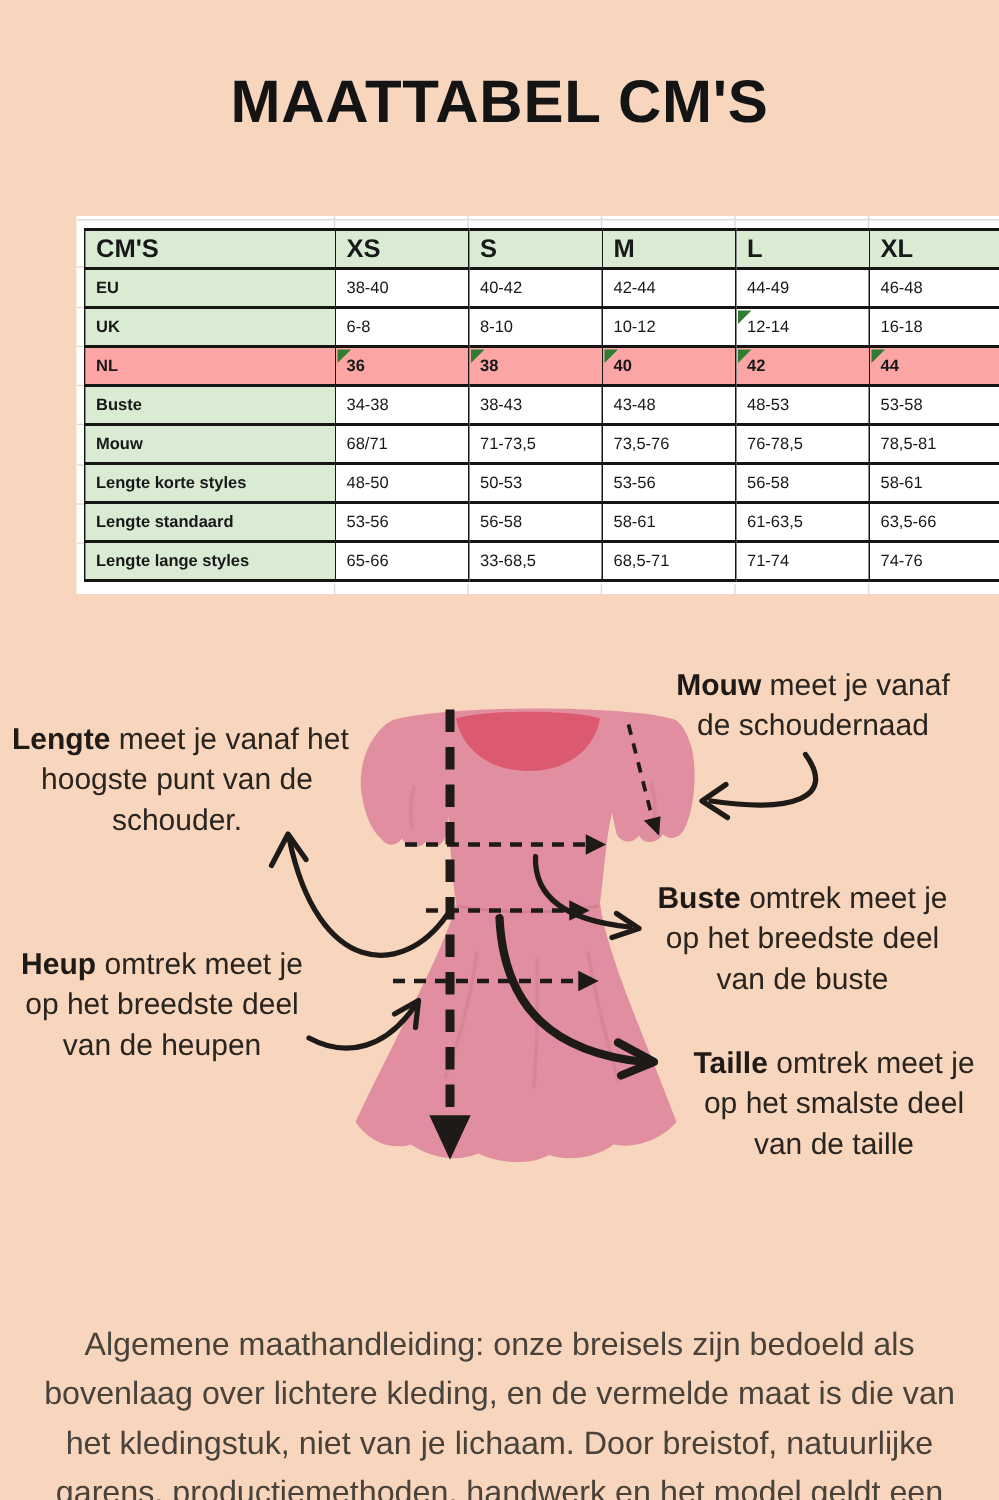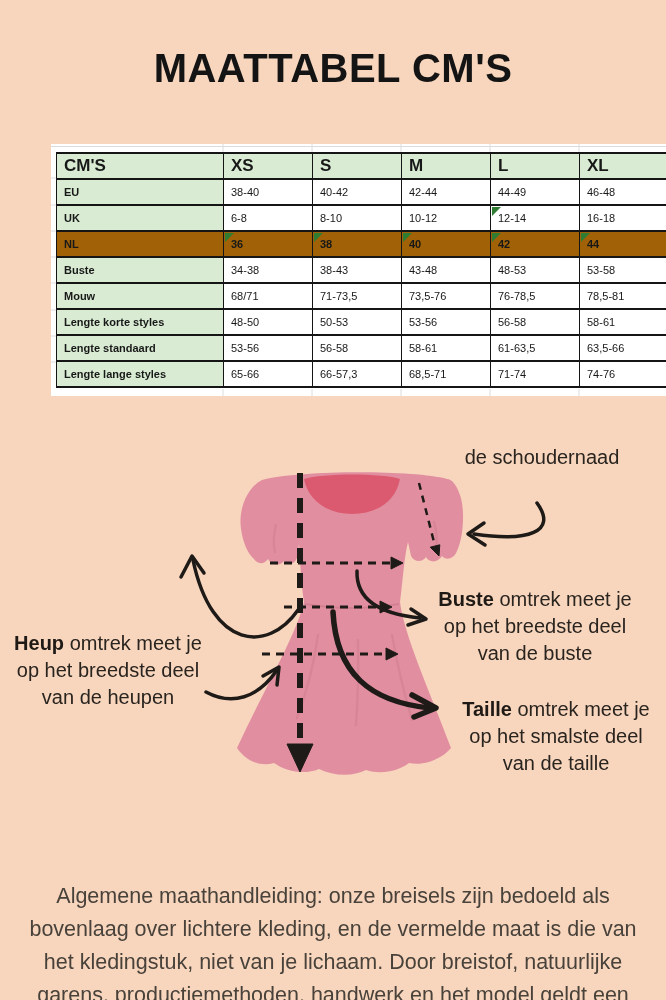--- a/index.html
+++ b/index.html
@@ -13,21 +13,21 @@
   
   .sheet{position:absolute;left:25px;top:144px;width:620px;height:252px;background:#ffffff;margin-left:26px;}
   .sheet svg.grid{position:absolute;left:0;top:0;}
   table.size{position:absolute;left:5px;top:8px;border-collapse:collapse;table-layout:fixed;
              width:611px;background:#fff;}
   table.size th, table.size td{border:solid #151515;border-width:2px 1.5px;height:24px;
              padding:0 4px 0 7px;line-height:24px;font-size:11px;color:#181818;
              text-align:left;vertical-align:middle;position:relative;white-space:nowrap;overflow:hidden;}
   table.size th{background:#d9ecd3;font-weight:bold;font-size:17px;}
   td.lab{background:#d9ecd3;font-weight:bold;font-size:16.5px;}
-  tr.hl td{background:#a16207;}
+  tr.hl td{background:#fca5a5;}
   tr.boldvals td{font-weight:bold;}
   .tri{position:absolute;left:1px;top:1px;width:0;height:0;
        border-top:9px solid #2e7d32;border-right:9px solid transparent;}
 
   
   .diagram-svg{position:absolute;left:0;top:430px;}
   .ann{position:absolute;text-align:center;font-size:20px;line-height:27px;color:#2a241f;}
   .ann .line{white-space:nowrap;}
   .ann b{color:#1f1a15;}
 
@@ -146,21 +146,21 @@
             <td class="lab">Lengte standaard</td>
             <td>53-56</td>
             <td>56-58</td>
             <td>58-61</td>
             <td>61-63,5</td>
             <td>63,5-66</td>
           </tr>
           <tr>
             <td class="lab">Lengte lange styles</td>
             <td>65-66</td>
-            <td>66-57,3</td>
+            <td>33-68,5</td>
             <td>68,5-71</td>
             <td>71-74</td>
             <td>74-76</td>
           </tr>
         </tbody>
     </table>
   </div>
 
   <svg class="diagram-svg" width="666" height="390" viewBox="0 0 666 390">
 
@@ -209,22 +209,28 @@
       <path d="M 484 93 L 468 104 L 485 115"></path>
       <path d="M 357 141 C 356 170 380 184 420 188"></path>
       <path d="M 411 179 L 426 189 L 408 195"></path>
       <path d="M 206 262 C 232 276 258 268 277 240"></path>
       <path d="M 263 246 L 279 237 L 277 255"></path>
       <path stroke-width="5.5" d="M 333 182 C 336 243 370 272 430 278"></path>
       <path stroke-width="5.5" d="M 412 265 L 436 278 L 414 287"></path>
     </g>
   </svg>
 
+  <div class="ann" style="left:8px;top:480px;width:220px;">
+    <div class="line"><b>Lengte</b><span> meet je vanaf het</span></div>
+    <div class="line">hoogste punt van de</div>
+    <div class="line">schouder.</div>
+  </div>
 
   <div class="ann" style="left:432px;top:444px;width:220px;">
+    <div class="line"><b>Mouw</b><span> meet je vanaf</span></div>
     <div class="line">de schoudernaad</div>
   </div>
 
   <div class="ann" style="left:425px;top:586px;width:220px;text-align:center;">
     <div class="line"><b>Buste</b><span> omtrek meet je</span></div>
     <div class="line">op het breedste deel</div>
     <div class="line">van de buste</div>
   </div>
 
   <div class="ann" style="left:0px;top:630px;width:216px;text-align:center;">

